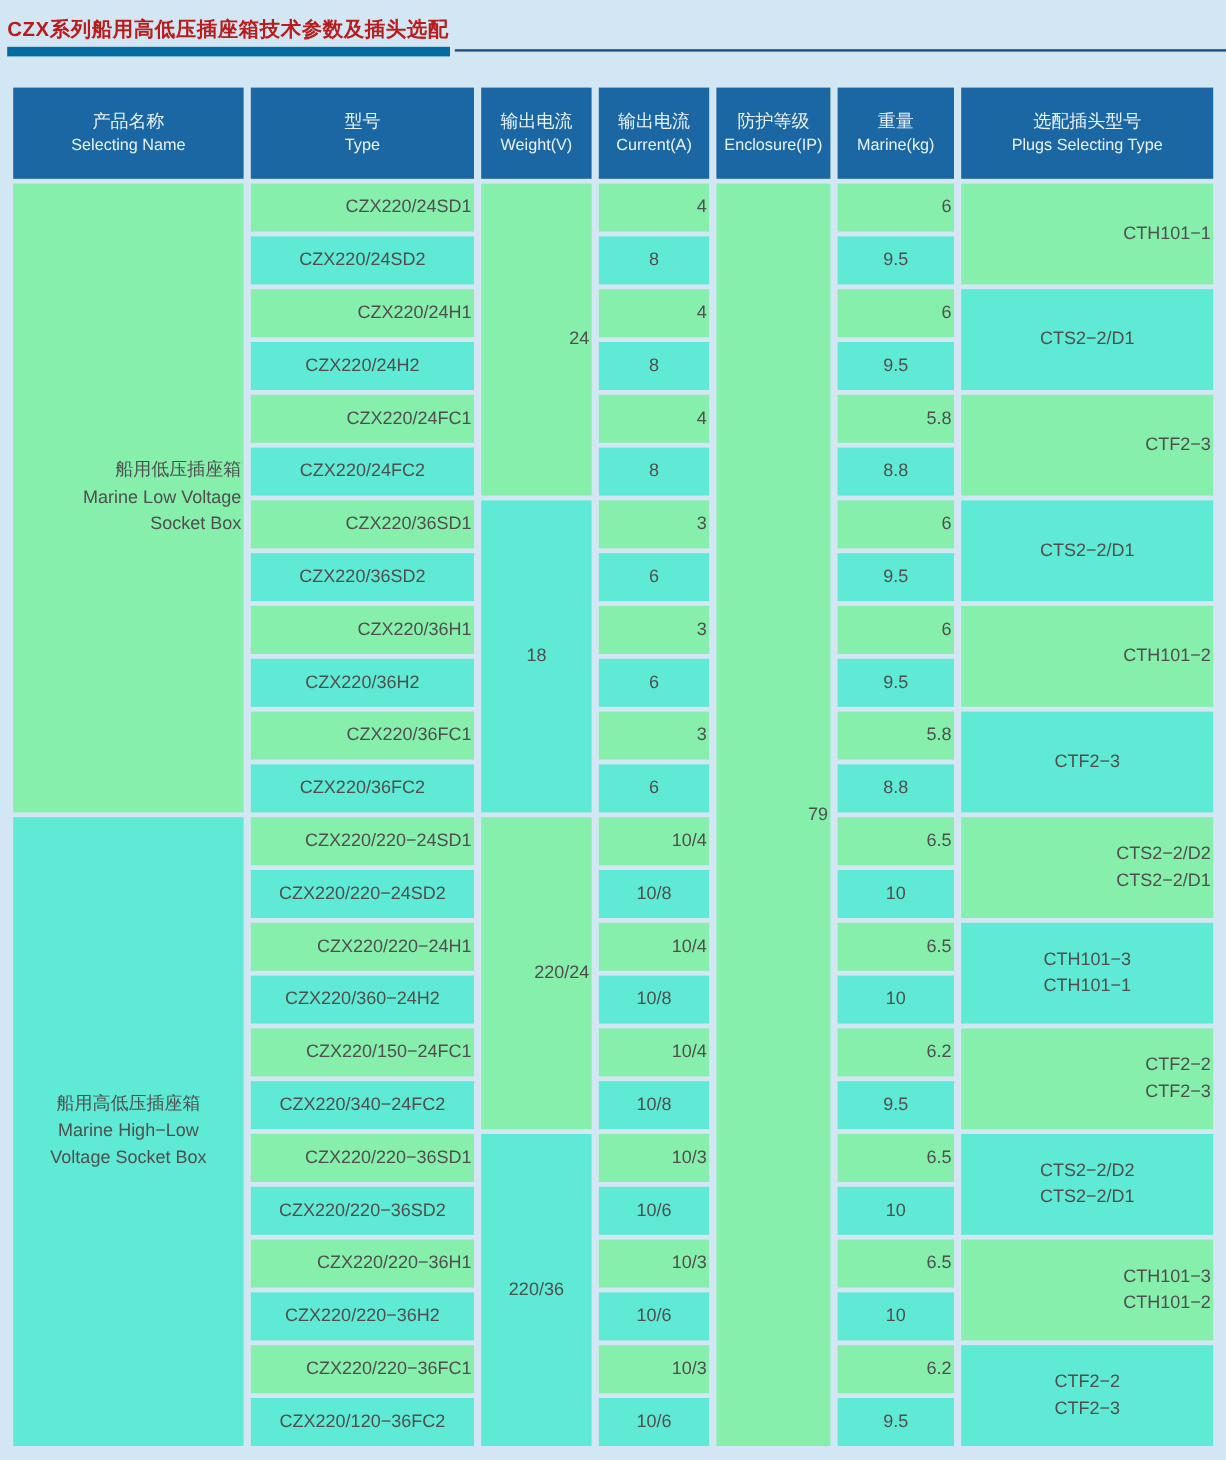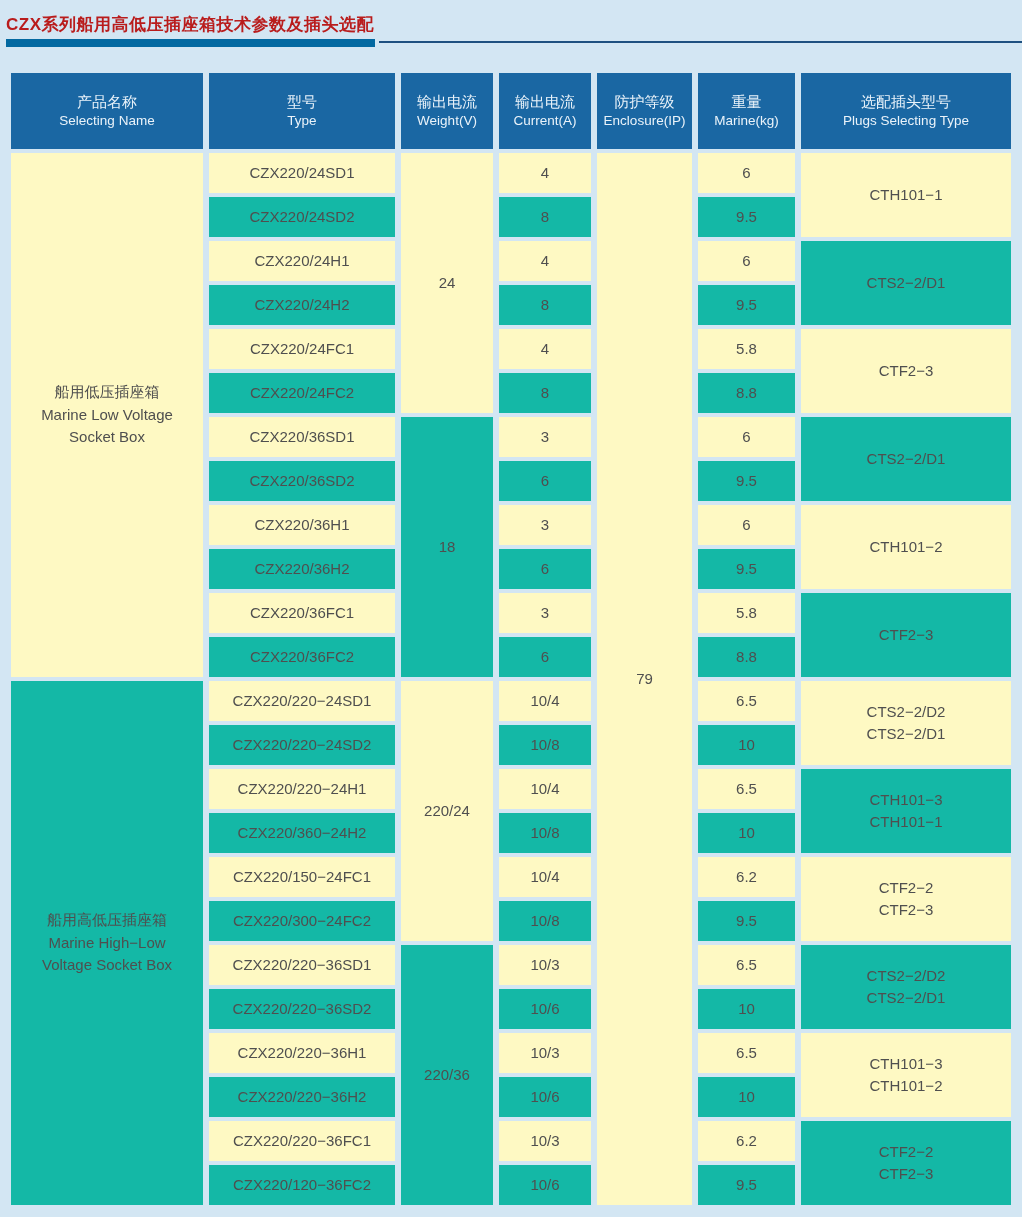--- a/index.html
+++ b/index.html
@@ -68,22 +68,22 @@
   td {
     text-align: center;
     vertical-align: middle;
     font-size: 15px;
     color: #4f4f4f;
     height: 40px;
     padding: 0 2px;
     line-height: 1.5;
   }
   td .line { display: block; }
-  .gray  { background: #fef9c3; }
-  .light { background: #14b8a6; }
+  .gray  { background: #86efac; text-align: right; }
+  .light { background: #5eead4; }
 </style>
 </head>
 <body>
 
 <div class="page">
 
   <div class="title-bar">
     <span class="title">CZX系列船用高低压插座箱技术参数及插头选配</span>
     <span class="title-rule"></span>
   </div>
@@ -365,21 +365,21 @@
           <td class="gray">
             <span class="line ">6.2</span>
           </td>
           <td class="gray" rowspan="2">
             <span class="line ">CTF2−2</span>
             <span class="line ">CTF2−3</span>
           </td>
         </tr>
         <tr>
           <td class="light">
-            <span class="line ">CZX220/300−24FC2</span>
+            <span class="line ">CZX220/340−24FC2</span>
           </td>
           <td class="light">
             <span class="line ">10/8</span>
           </td>
           <td class="light">
             <span class="line ">9.5</span>
           </td>
         </tr>
         <tr>
           <td class="gray">

